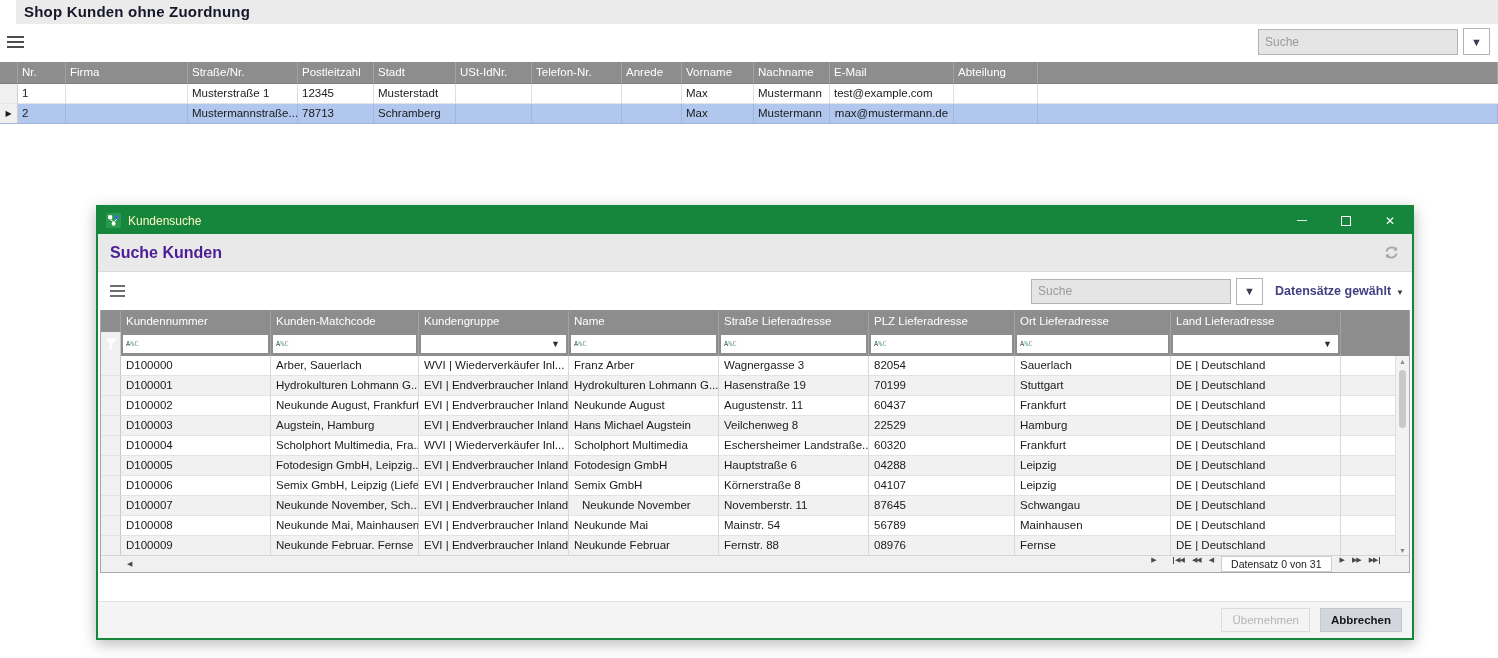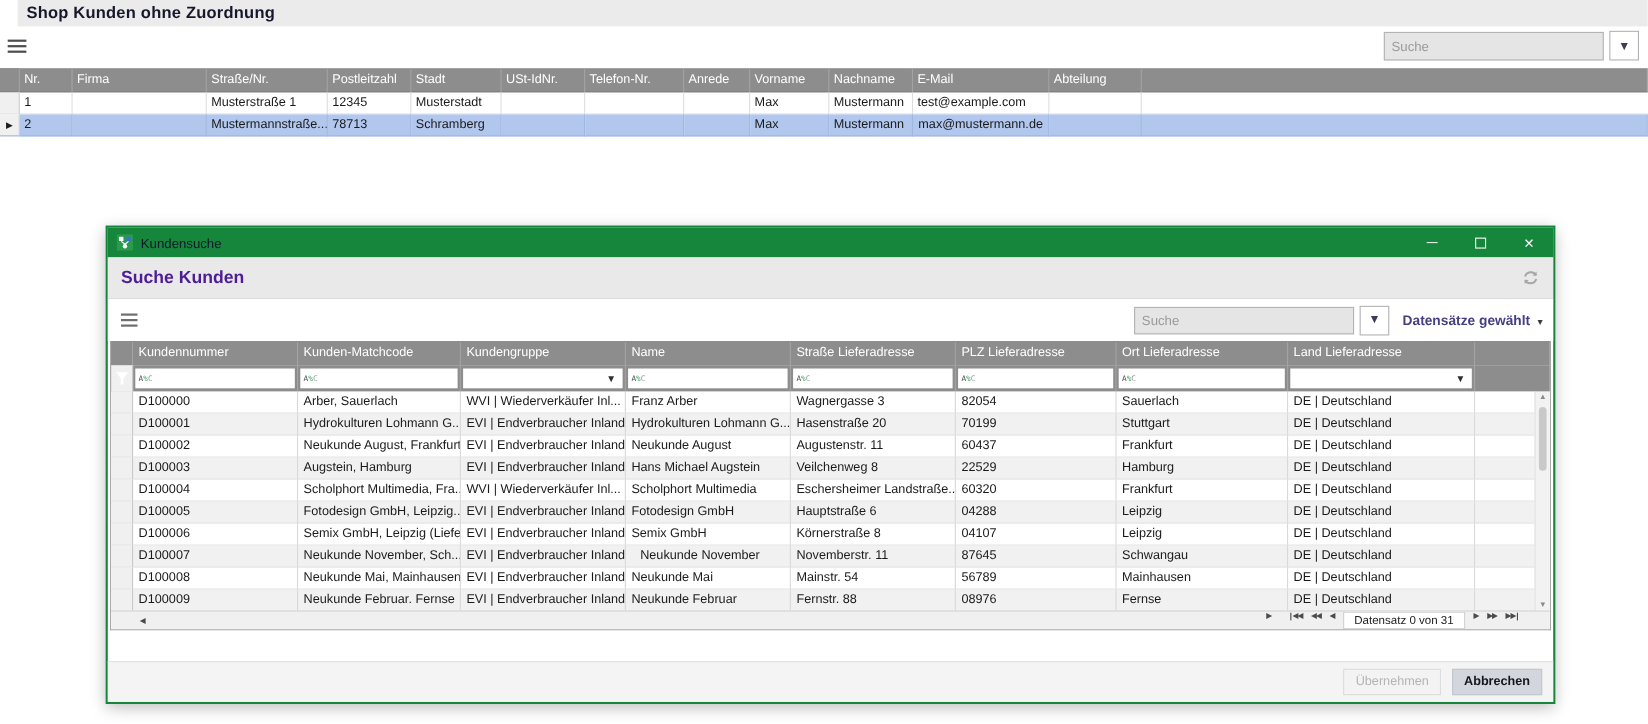--- a/index.html
+++ b/index.html
@@ -58,21 +58,21 @@
   .dialog {
     position:absolute; left:96px; top:205px; width:1318px; height:435px;
     border:2px solid #17863d; background:#fff;
     box-shadow:0 4px 14px rgba(0,0,0,.28);
     display:flex; flex-direction:column;
   }
   .dlg-titlebar {
     height:27px; background:#17863d; display:flex; align-items:center; flex:0 0 auto;
   }
   .app-icon { width:15px; height:15px; margin:0 7px 0 8px; flex:0 0 auto; }
-  .dlg-title { color:#0f172a; font-size:12px; }
+  .dlg-title { color:#fef9c3; font-size:12px; }
   .win-controls { margin-left:auto; display:flex; height:100%; }
   .win-btn { width:44px; height:100%; display:flex; align-items:center; justify-content:center;
              color:#fff; font-size:12px; cursor:pointer; }
   .win-btn .maxbox { width:10px; height:10px; border:1px solid #fff; display:block; }
   .win-btn .minbar { width:10px; height:1px; background:#dfeee4; display:block; }
 
   .dlg-heading {
     height:38px; background:#e9e9e9; border-bottom:1px solid #dadada;
     display:flex; align-items:center; padding:0 12px; flex:0 0 auto;
   }
@@ -343,21 +343,21 @@
           <div class="gcell" style="width: 156px;">Sauerlach</div>
           <div class="gcell" style="width: 170px;">DE  |  Deutschland</div>
           <div class="gcell fill"></div>
         </div>
         <div class="grow data alt">
           <div class="gcell ind" style="width: 20px;"></div>
           <div class="gcell" style="width: 150px;">D100001</div>
           <div class="gcell" style="width: 148px;">Hydrokulturen Lohmann G...</div>
           <div class="gcell" style="width: 150px;">EVI  |  Endverbraucher Inland</div>
           <div class="gcell" style="width: 150px;">Hydrokulturen Lohmann G...</div>
-          <div class="gcell" style="width: 150px;">Hasenstraße 20</div>
+          <div class="gcell" style="width: 150px;">Hasenstraße 19</div>
           <div class="gcell" style="width: 146px;">70199</div>
           <div class="gcell" style="width: 156px;">Stuttgart</div>
           <div class="gcell" style="width: 170px;">DE  |  Deutschland</div>
           <div class="gcell fill"></div>
         </div>
         <div class="grow data">
           <div class="gcell ind" style="width: 20px;"></div>
           <div class="gcell" style="width: 150px;">D100002</div>
           <div class="gcell" style="width: 148px;">Neukunde August, Frankfurt</div>
           <div class="gcell" style="width: 150px;">EVI  |  Endverbraucher Inland</div>

